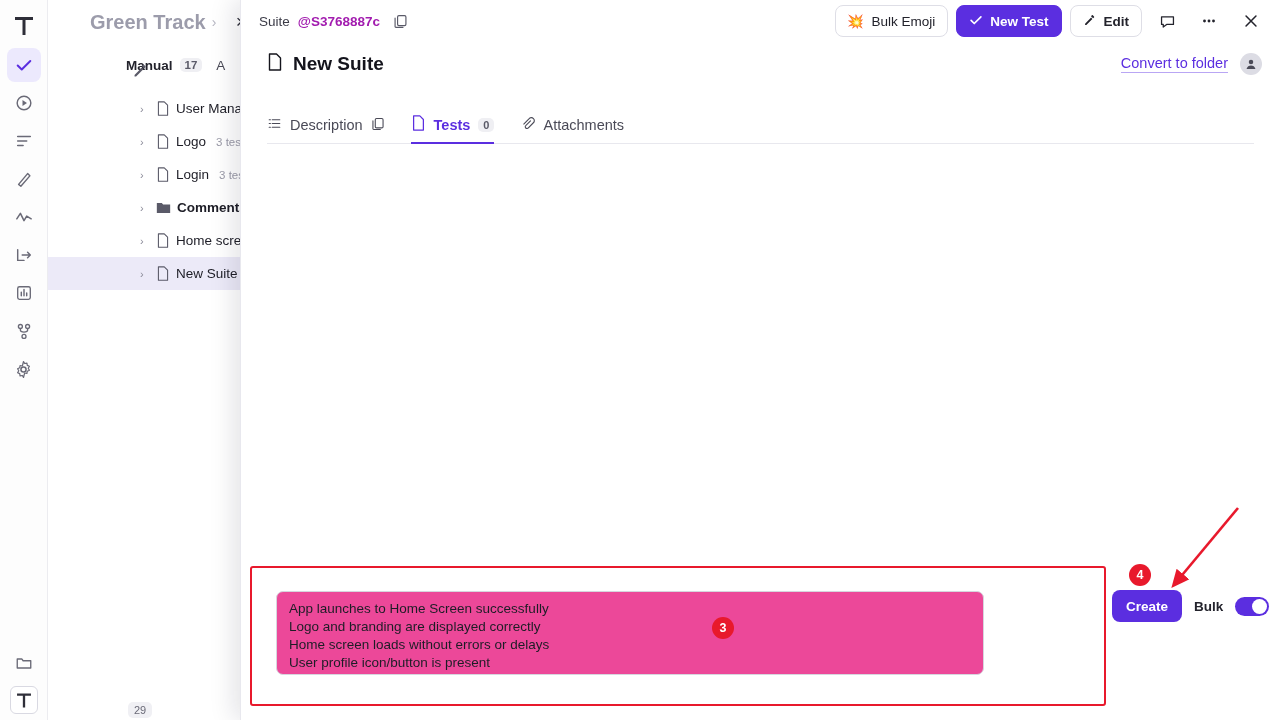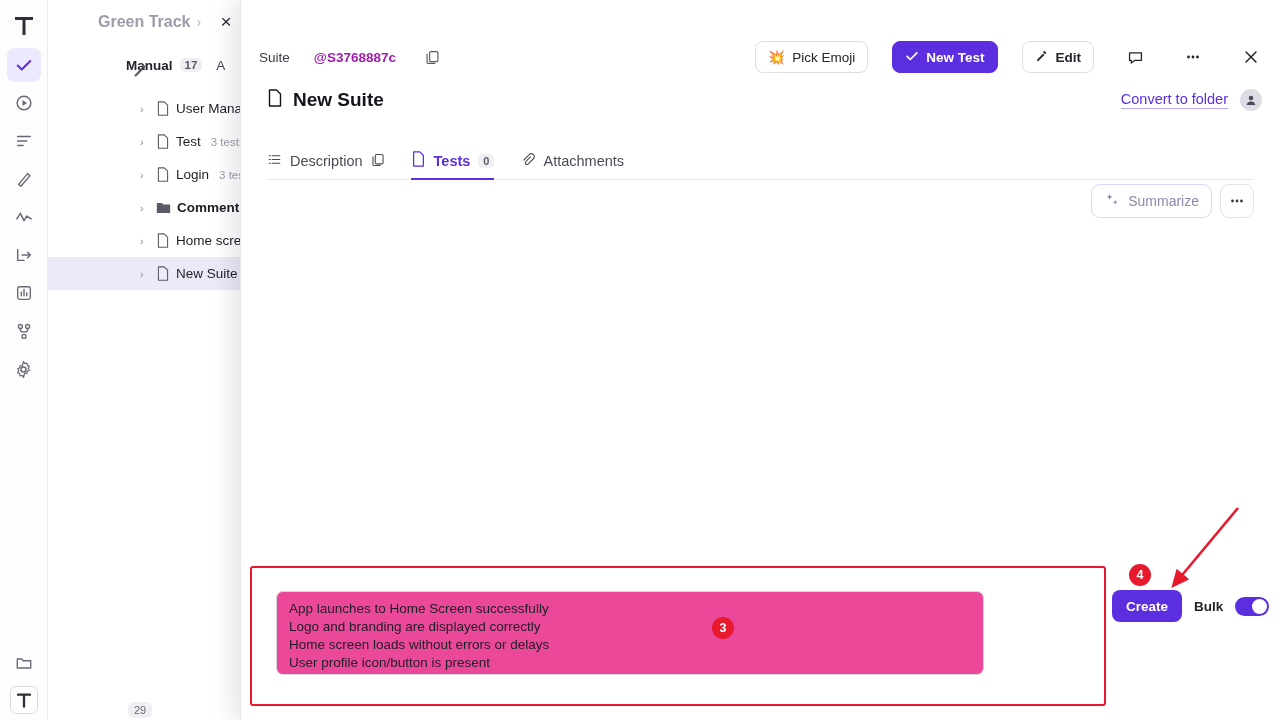--- a/index.html
+++ b/index.html
@@ -53,21 +53,21 @@
     position: absolute; left: 48px; top: 0;
     width: 420px; height: 720px;
     background: #ffffff;
     border-right: 1px solid #ececf0;
   }
   .project-head {
     height: 44px; display: flex; align-items: center; gap: 6px;
     padding: 0 10px 0 22px;
   }
   .project-title {
-    font-size: 16px; font-weight: bold; color: #9c9cab; margin-left: 8px;
+    font-size: 20px; font-weight: bold; color: #9c9cab;
   }
   .chev-sep { color: #b6b6c2; font-size: 14px; }
   .close-x {
     margin-left: 6px; width: 26px; height: 26px; border-radius: 6px;
     display: flex; align-items: center; justify-content: center;
     color: #2e2e38; font-size: 19px;
   }
   .tabs-row {
     height: 42px; display: flex; align-items: center; gap: 14px;
     padding: 0 14px 0 78px; font-size: 13.5px; color: #4a4a57;
@@ -100,21 +100,21 @@
   
   .modal {
     position: absolute; left: 240px; top: 0;
     width: 1040px; height: 720px;
     background: #ffffff;
     box-shadow: -6px 0 24px rgba(20,20,40,0.12);
     border-left: 1px solid #e8e8ee;
   }
   .modal-top {
     height: 38px; display: flex; align-items: center;
-    padding: 4px 12px 0 18px; gap: 24px; margin-top: 36px;
+    padding: 4px 12px 0 18px; gap: 8px;
   }
   .suite-label { font-size: 13.5px; color: #3b3b47; }
   .suite-id { font-size: 13.5px; font-weight: bold; color: #a21caf; }
   .copy-btn {
     width: 24px; height: 24px; border-radius: 5px;
     display: flex; align-items: center; justify-content: center; color: #5a5a68;
   }
   .top-spacer { flex: 1; }
   .btn {
     height: 32px; border-radius: 8px; display: flex; align-items: center;
@@ -335,21 +335,21 @@
         <span class="tw-label">User Managem</span>
         <span class="tw-meta"></span>
       </div>
       <div class="tree-row">
         <span class="tw-chev">›</span>
         <span class="tw-ico">
             <svg width="14" height="15" viewBox="0 0 16 18">
               <path d="M2.5 1h7l4 4v12h-11z" stroke="currentColor" stroke-width="1.3" fill="none" stroke-linejoin="round"></path>
             </svg>
           </span>
-        <span class="tw-label">Test</span>
+        <span class="tw-label">Logo</span>
         <span class="tw-meta">3 tests</span>
       </div>
       <div class="tree-row">
         <span class="tw-chev">›</span>
         <span class="tw-ico">
             <svg width="14" height="15" viewBox="0 0 16 18">
               <path d="M2.5 1h7l4 4v12h-11z" stroke="currentColor" stroke-width="1.3" fill="none" stroke-linejoin="round"></path>
             </svg>
           </span>
         <span class="tw-label">Login</span>
@@ -398,21 +398,21 @@
       <span class="suite-id">@S3768887c</span>
       <span class="copy-btn">
         <svg width="15" height="15" viewBox="0 0 18 18">
             <rect x="5.5" y="2" width="10" height="12" rx="1.6" stroke="currentColor" stroke-width="1.4" fill="none"></rect>
             <path d="M12 16H3.5a1 1 0 01-1-1V5" stroke="currentColor" stroke-width="1.4" fill="none" stroke-linecap="round"></path>
           </svg>
       </span>
       <span class="top-spacer"></span>
       <div class="btn emoji">
         <span>💥</span>
-        <span>Pick Emoji</span>
+        <span>Bulk Emoji</span>
       </div>
       <div class="btn primary">
         <span><svg width="14" height="14" viewBox="0 0 20 20">
               <path d="M3 10.5l4.5 4.5L17 5.5" stroke="currentColor" stroke-width="2.4" fill="none" stroke-linecap="round" stroke-linejoin="round"></path>
             </svg></span>
         <span>New Test</span>
       </div>
       <div class="btn">
         <span><svg width="14" height="14" viewBox="0 0 20 20">
               <path d="M3 15.2V17h1.8l8.6-8.6-1.8-1.8zM15.7 6.3a1 1 0 000-1.4l-1.6-1.6a1 1 0 00-1.4 0l-1.3 1.3 3 3z" fill="currentColor"></path>
@@ -474,36 +474,20 @@
         <span class="mtab-badge">0</span>
       </div>
       <div class="mtab">
         <span><svg width="15" height="15" viewBox="0 0 20 20">
               <path d="M14 6.5l-6 6a2.3 2.3 0 103.2 3.2l6.3-6.3a4 4 0 10-5.6-5.6L5 10.7" stroke="currentColor" stroke-width="1.5" fill="none" stroke-linecap="round"></path>
             </svg></span>
         <span>Attachments</span>
       </div>
     </div>
 
-    <div class="tools-row">
-      <div class="summarize-btn">
-        <span><svg width="16" height="16" viewBox="0 0 20 20">
-              <path d="M7 2.5l1 2.6 2.6 1-2.6 1-1 2.6-1-2.6-2.6-1 2.6-1z" fill="currentColor"></path>
-              <path d="M14 10l.8 2 2 .8-2 .8-.8 2-.8-2-2-.8 2-.8z" fill="currentColor"></path>
-            </svg></span>
-        <span>Summarize</span>
-      </div>
-      <div class="dots-btn">
-        <svg width="18" height="18" viewBox="0 0 20 20">
-            <circle cx="5" cy="10" r="1.6" fill="currentColor"></circle>
-            <circle cx="10" cy="10" r="1.6" fill="currentColor"></circle>
-            <circle cx="15" cy="10" r="1.6" fill="currentColor"></circle>
-          </svg>
-      </div>
-    </div>
 
   </div>
 
   <div class="bulk-wrap">
     <div class="bulk-highlight"></div>
     <div class="bulk-textarea">
       <div class="bulk-line">App launches to Home Screen successfully</div>
       <div class="bulk-line">Logo and branding are displayed correctly</div>
       <div class="bulk-line">Home screen loads without errors or delays</div>
       <div class="bulk-line">User profile icon/button is present</div>

